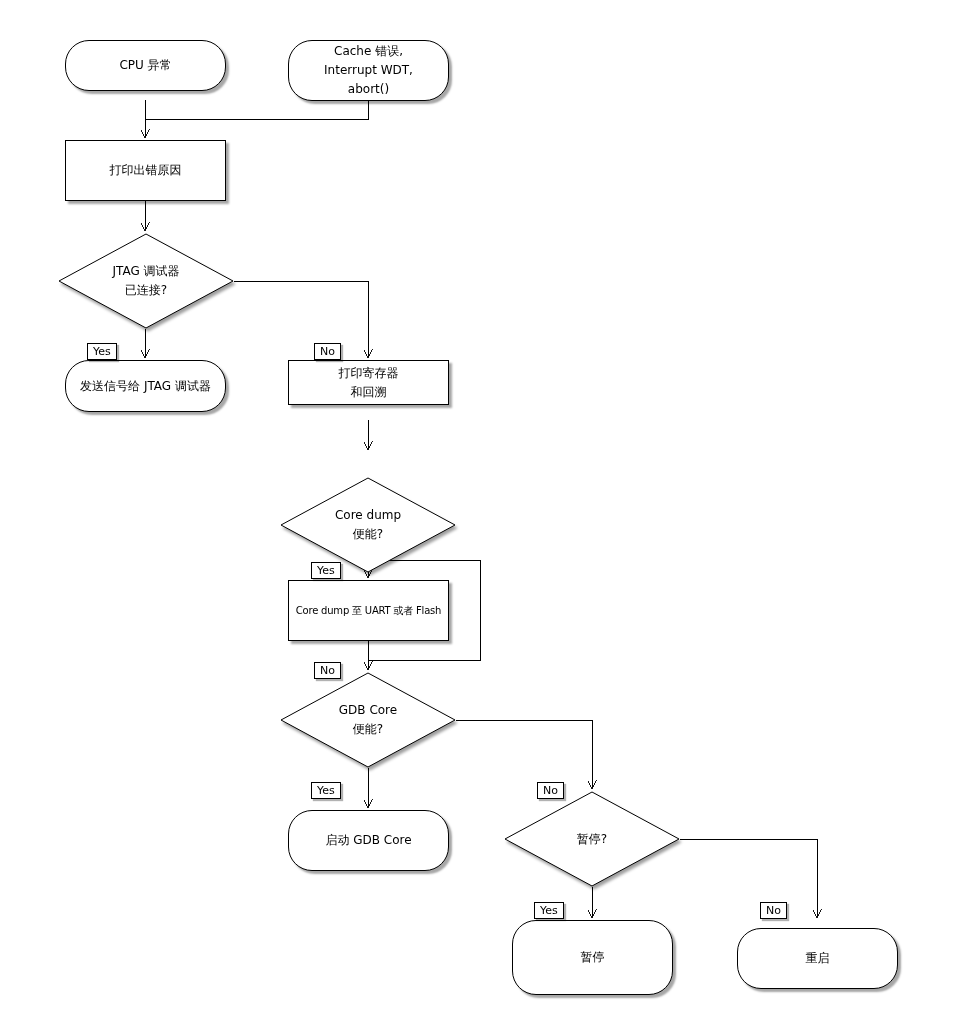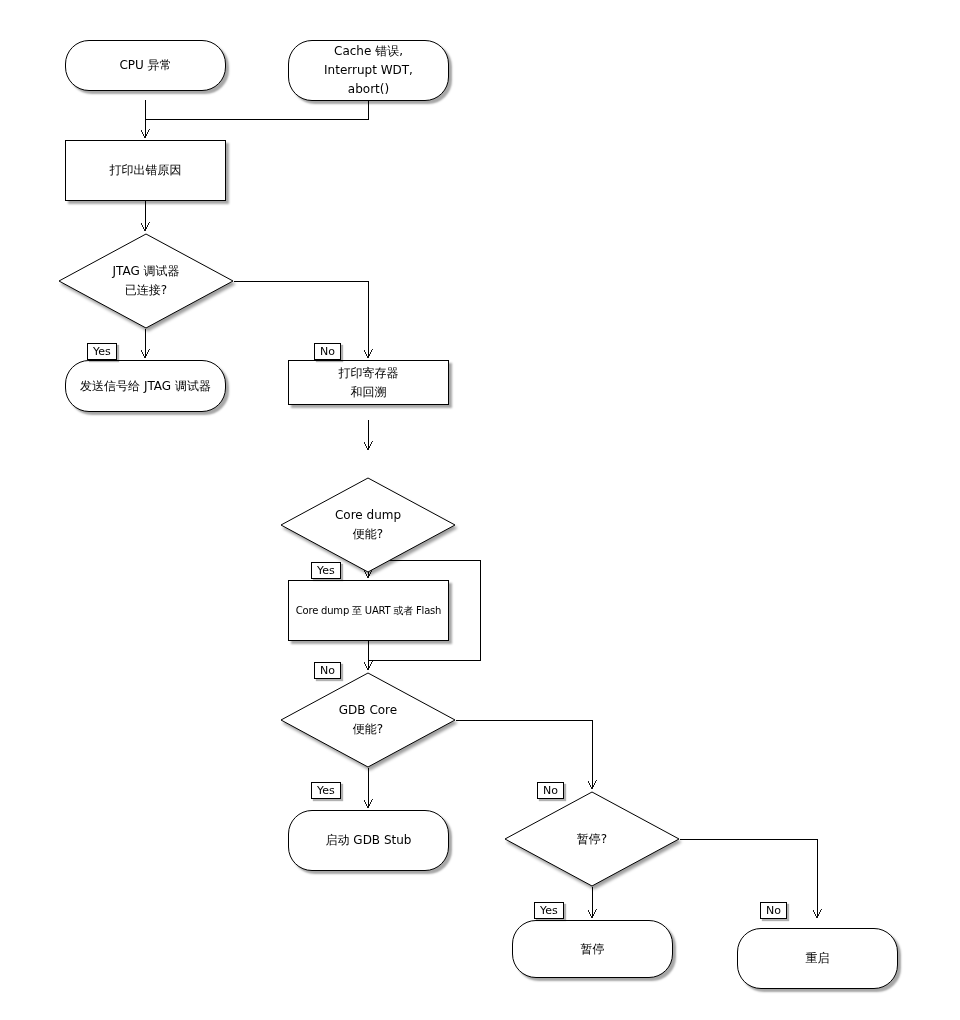--- a/index.html
+++ b/index.html
@@ -154,33 +154,33 @@
     <svg width="176" height="96">
       <polygon points="88,1 175,48 88,95 1,48"></polygon>
     </svg>
     <div class="diamond-text">
       <span>GDB Core</span>
       <span>便能?</span>
     </div>
   </div>
 
   <div class="node terminator" style="left:288px;top:810px;width:161px;height:61px">
-    <span>启动 GDB Stub</span>
+    <span>启动 GDB Core</span>
   </div>
 
   <div class="diamond" style="left:504px;top:791px;width:176px;height:96px">
     <svg width="176" height="96">
       <polygon points="88,1 175,48 88,95 1,48"></polygon>
     </svg>
     <div class="diamond-text">
       <span>暂停?</span>
     </div>
   </div>
 
-  <div class="node terminator" style="left:512px;top:920px;width:161px;height:58px">
+  <div class="node terminator" style="left:512px;top:920px;width:161px;height:75px">
     <span>暂停</span>
   </div>
 
   <div class="node terminator" style="left:737px;top:928px;width:161px;height:61px">
     <span>重启</span>
   </div>
 
   <div class="edge-label" style="left:87px;top:343px">Yes</div>
   <div class="edge-label" style="left:314px;top:343px">No</div>
   <div class="edge-label" style="left:311px;top:562px">Yes</div>

